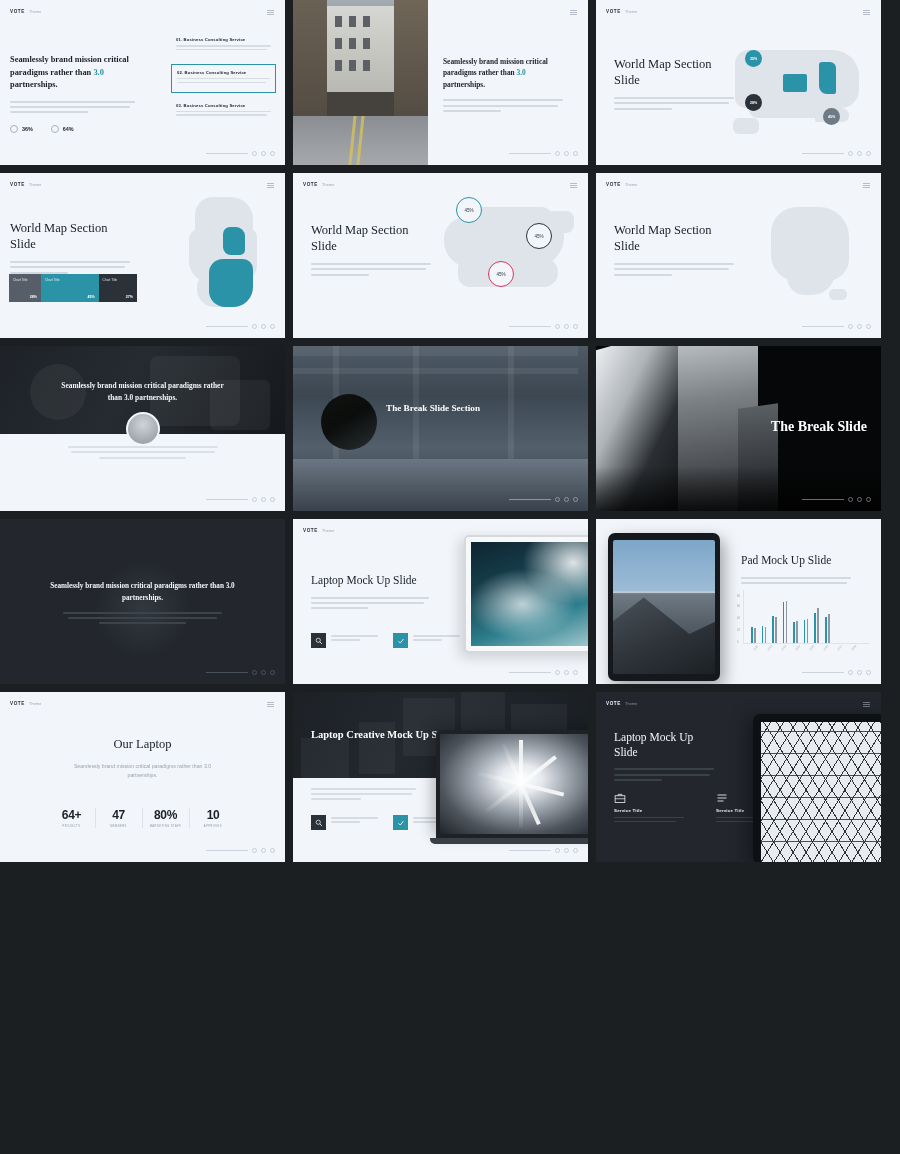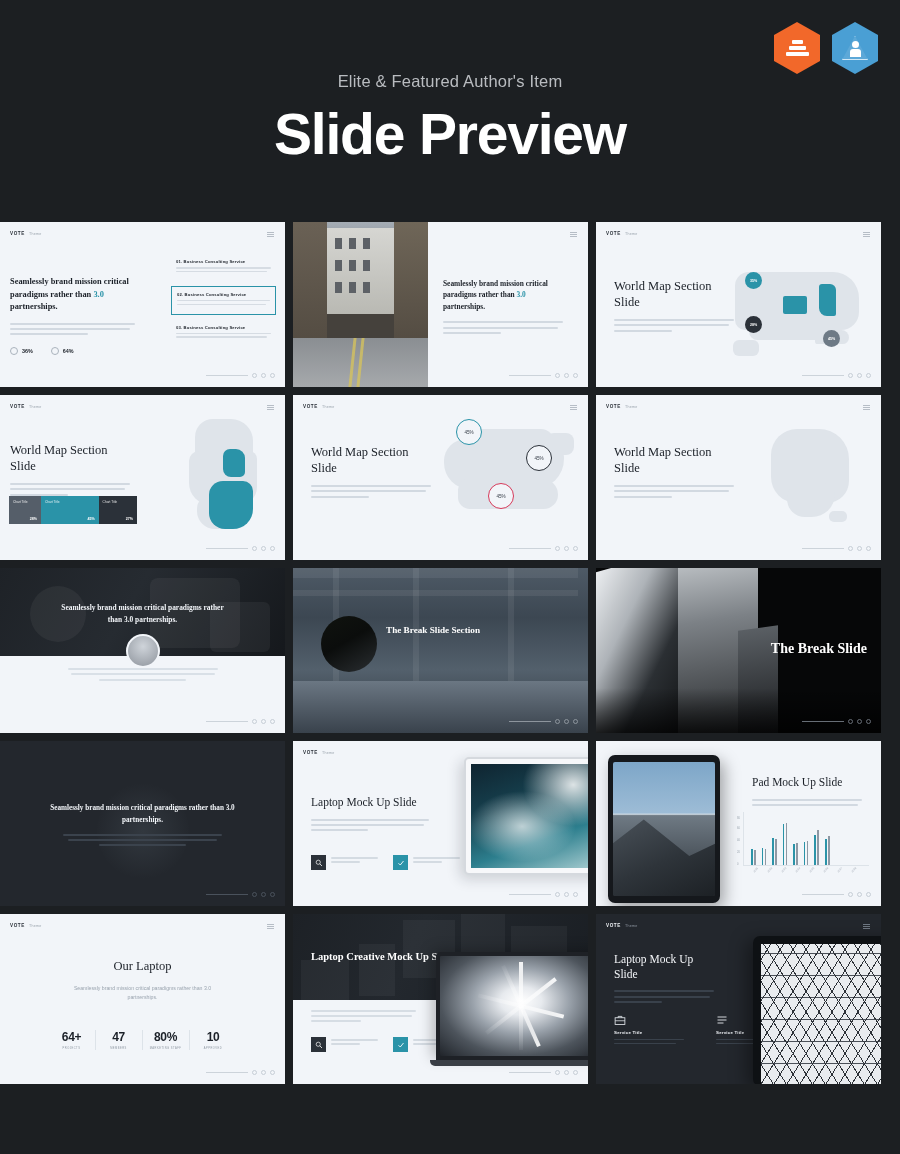--- a/index.html
+++ b/index.html
@@ -336,46 +336,20 @@
   .abstract {
     position:absolute; inset:0; background:#060708; overflow:hidden;
   }
   .ab-p { position:absolute; }
 </style>
 </head>
 <body>
 
 <div class="page">
 
-  <div class="hero">
-    <div class="badges">
-      <div class="hexbadge">
-        <div class="hex-shape hex-orange"></div>
-        <div class="hex-inner">
-          <div class="elite-bars">
-              <i></i>
-              <i></i>
-              <i></i>
-            </div>
-        </div>
-      </div>
-      <div class="hexbadge">
-        <div class="hex-shape hex-blue"></div>
-        <div class="hex-inner">
-          <div class="feat-ico">
-            <div class="tri"></div>
-              <div class="head"></div>
-              <div class="body"></div>
-          </div>
-        </div>
-      </div>
-    </div>
-    <div class="hero-sub">Elite &amp; Featured Author's Item</div>
-    <div class="hero-title">Slide Preview</div>
-  </div>
 
   <div class="grid">
 
     <div class="cell">
       <div class="slide">
         <div class="s-logo">
           <b>VOTE</b>
           <span>Theme</span>
         </div>
         <div class="s-menu">
@@ -783,21 +757,21 @@
       </div>
     </div>
 
     <div class="cell">
       <div class="slide">
         <div class="ipad-dark">
           <div class="screen">
             <div class="mountain"></div>
           </div>
         </div>
-        <div class="mk-title" style="left:156px;top:34px;width:110px;">
+        <div class="mk-title" style="left:145px;top:34px;width:110px;">
           <h3>Pad Mock Up Slide</h3>
           <div class="t-body">
             <i class="w100"></i>
               <i class="w96"></i>
           </div>
         </div>
         <div class="chart">
           <div class="axis-y"></div>
             <div class="axis-x"></div>
           <div class="ylab" style="bottom:10px;">0</div>

